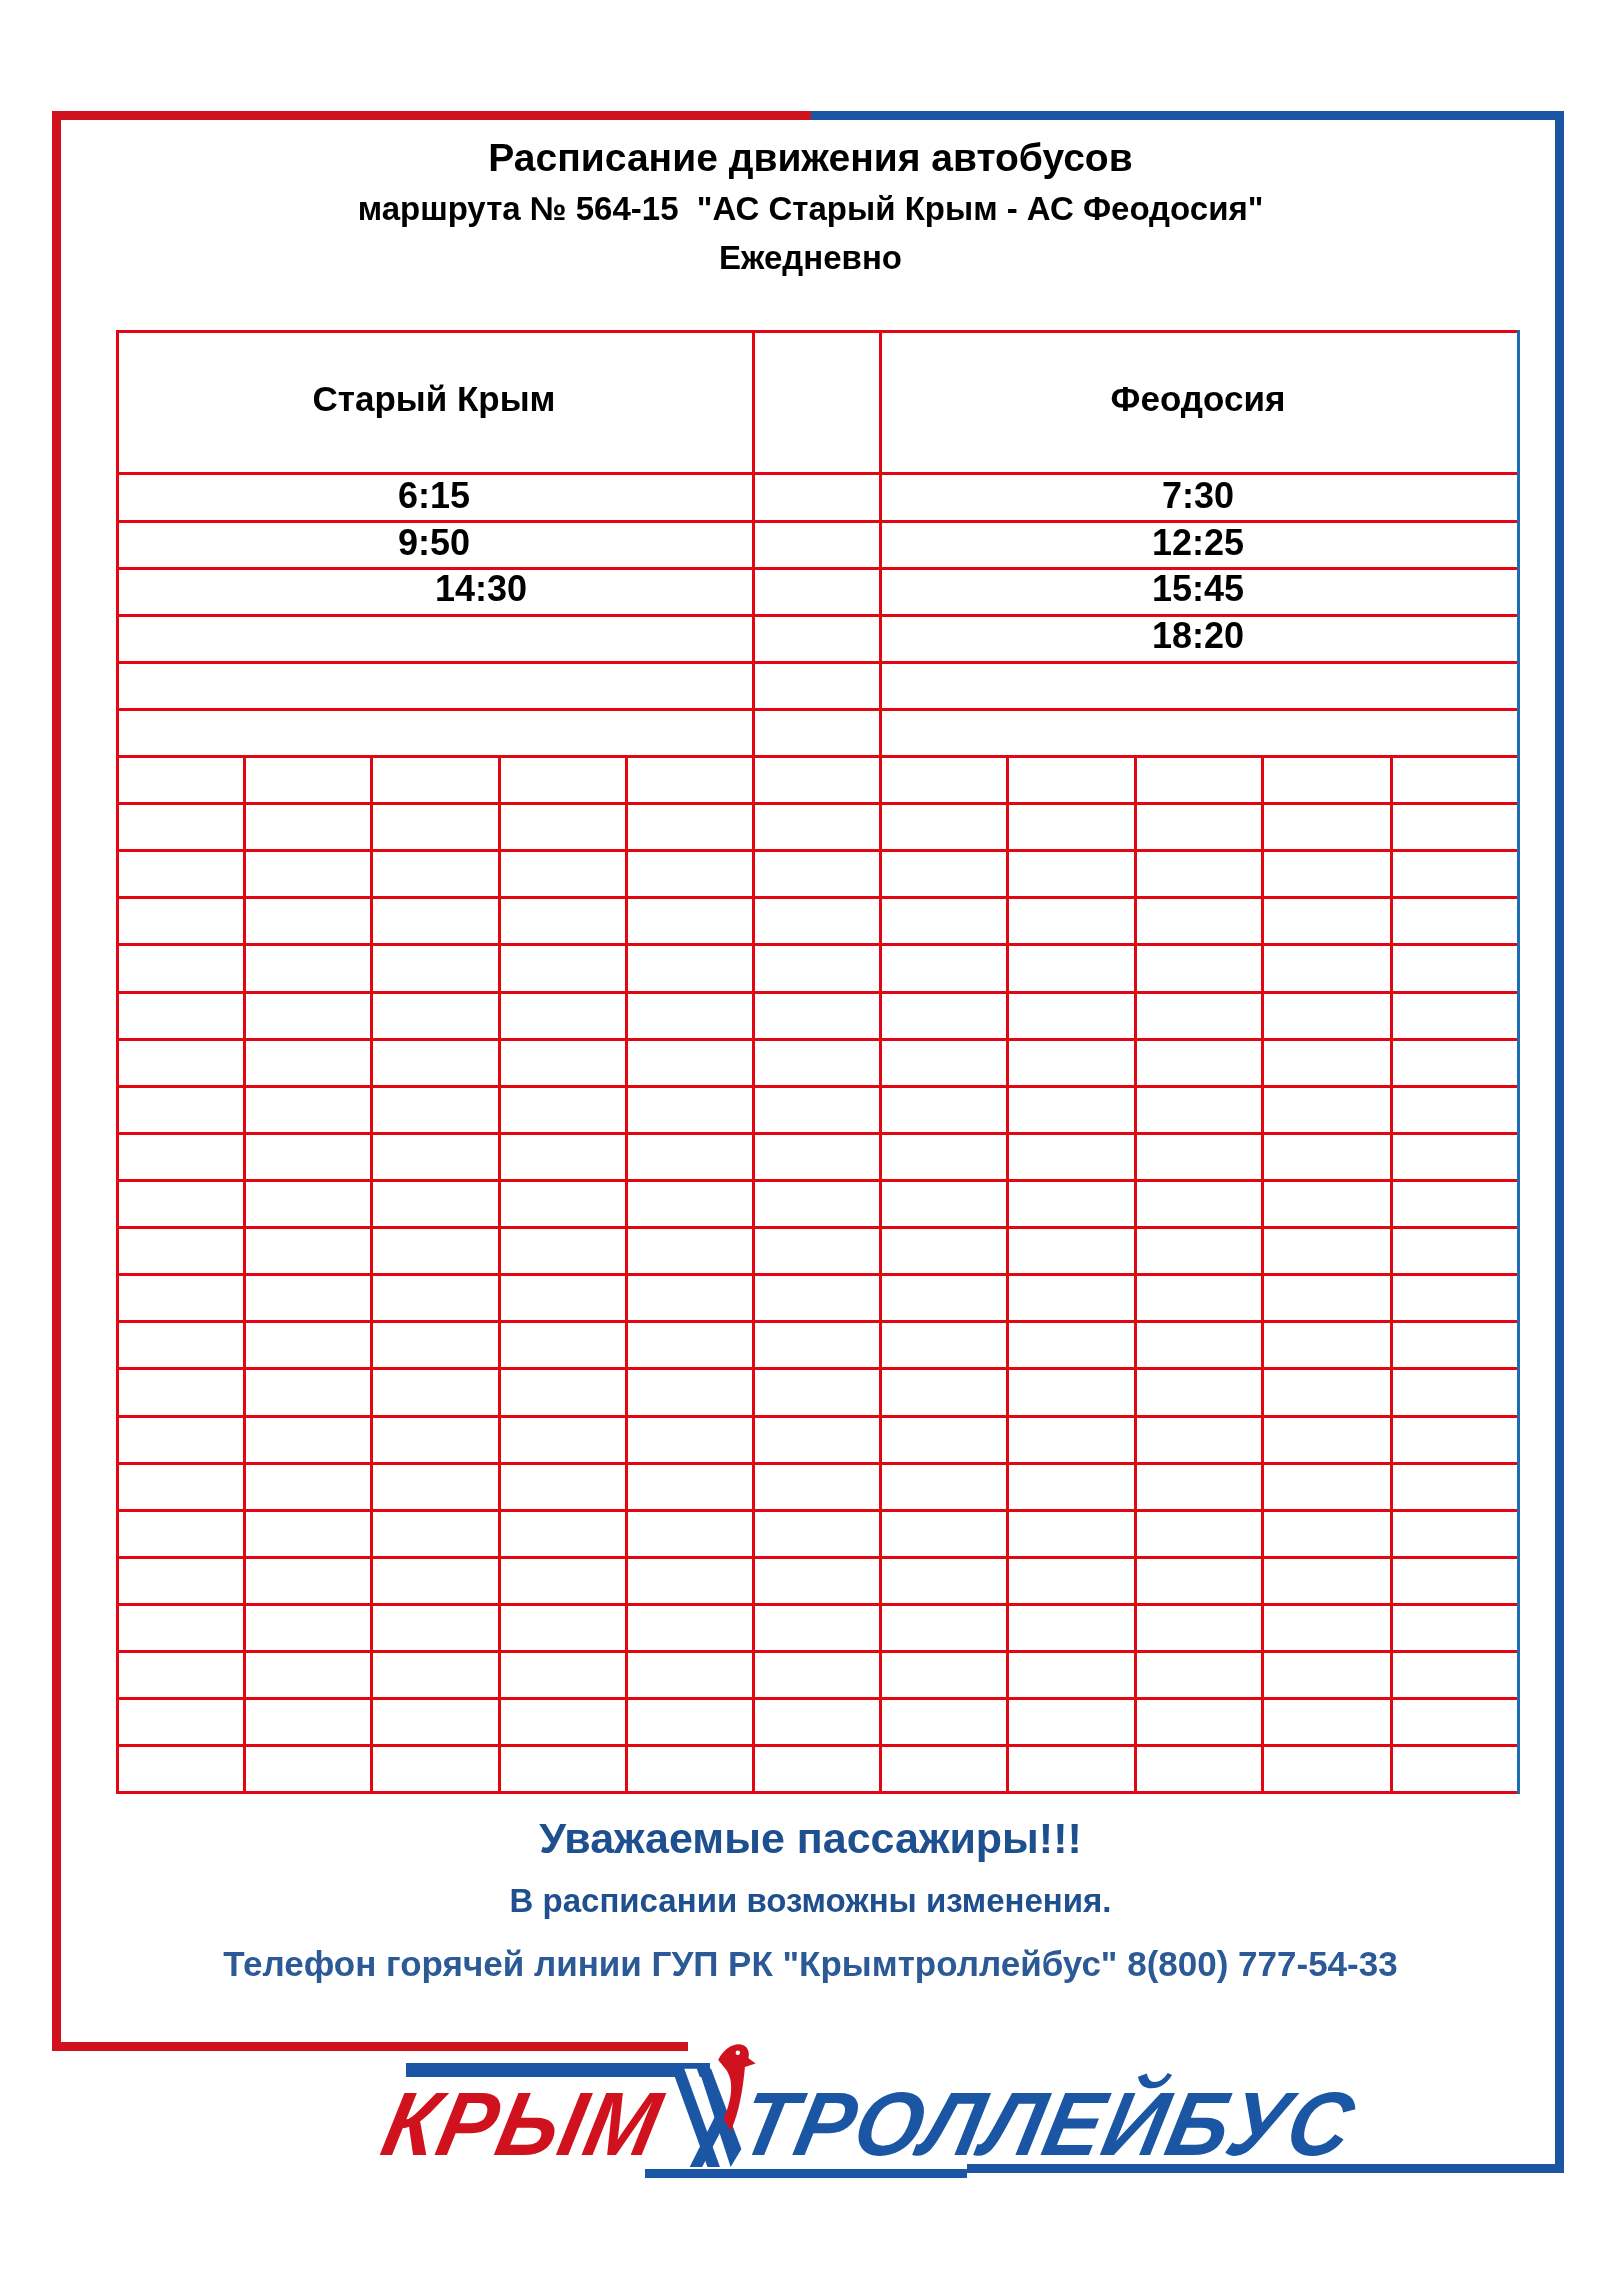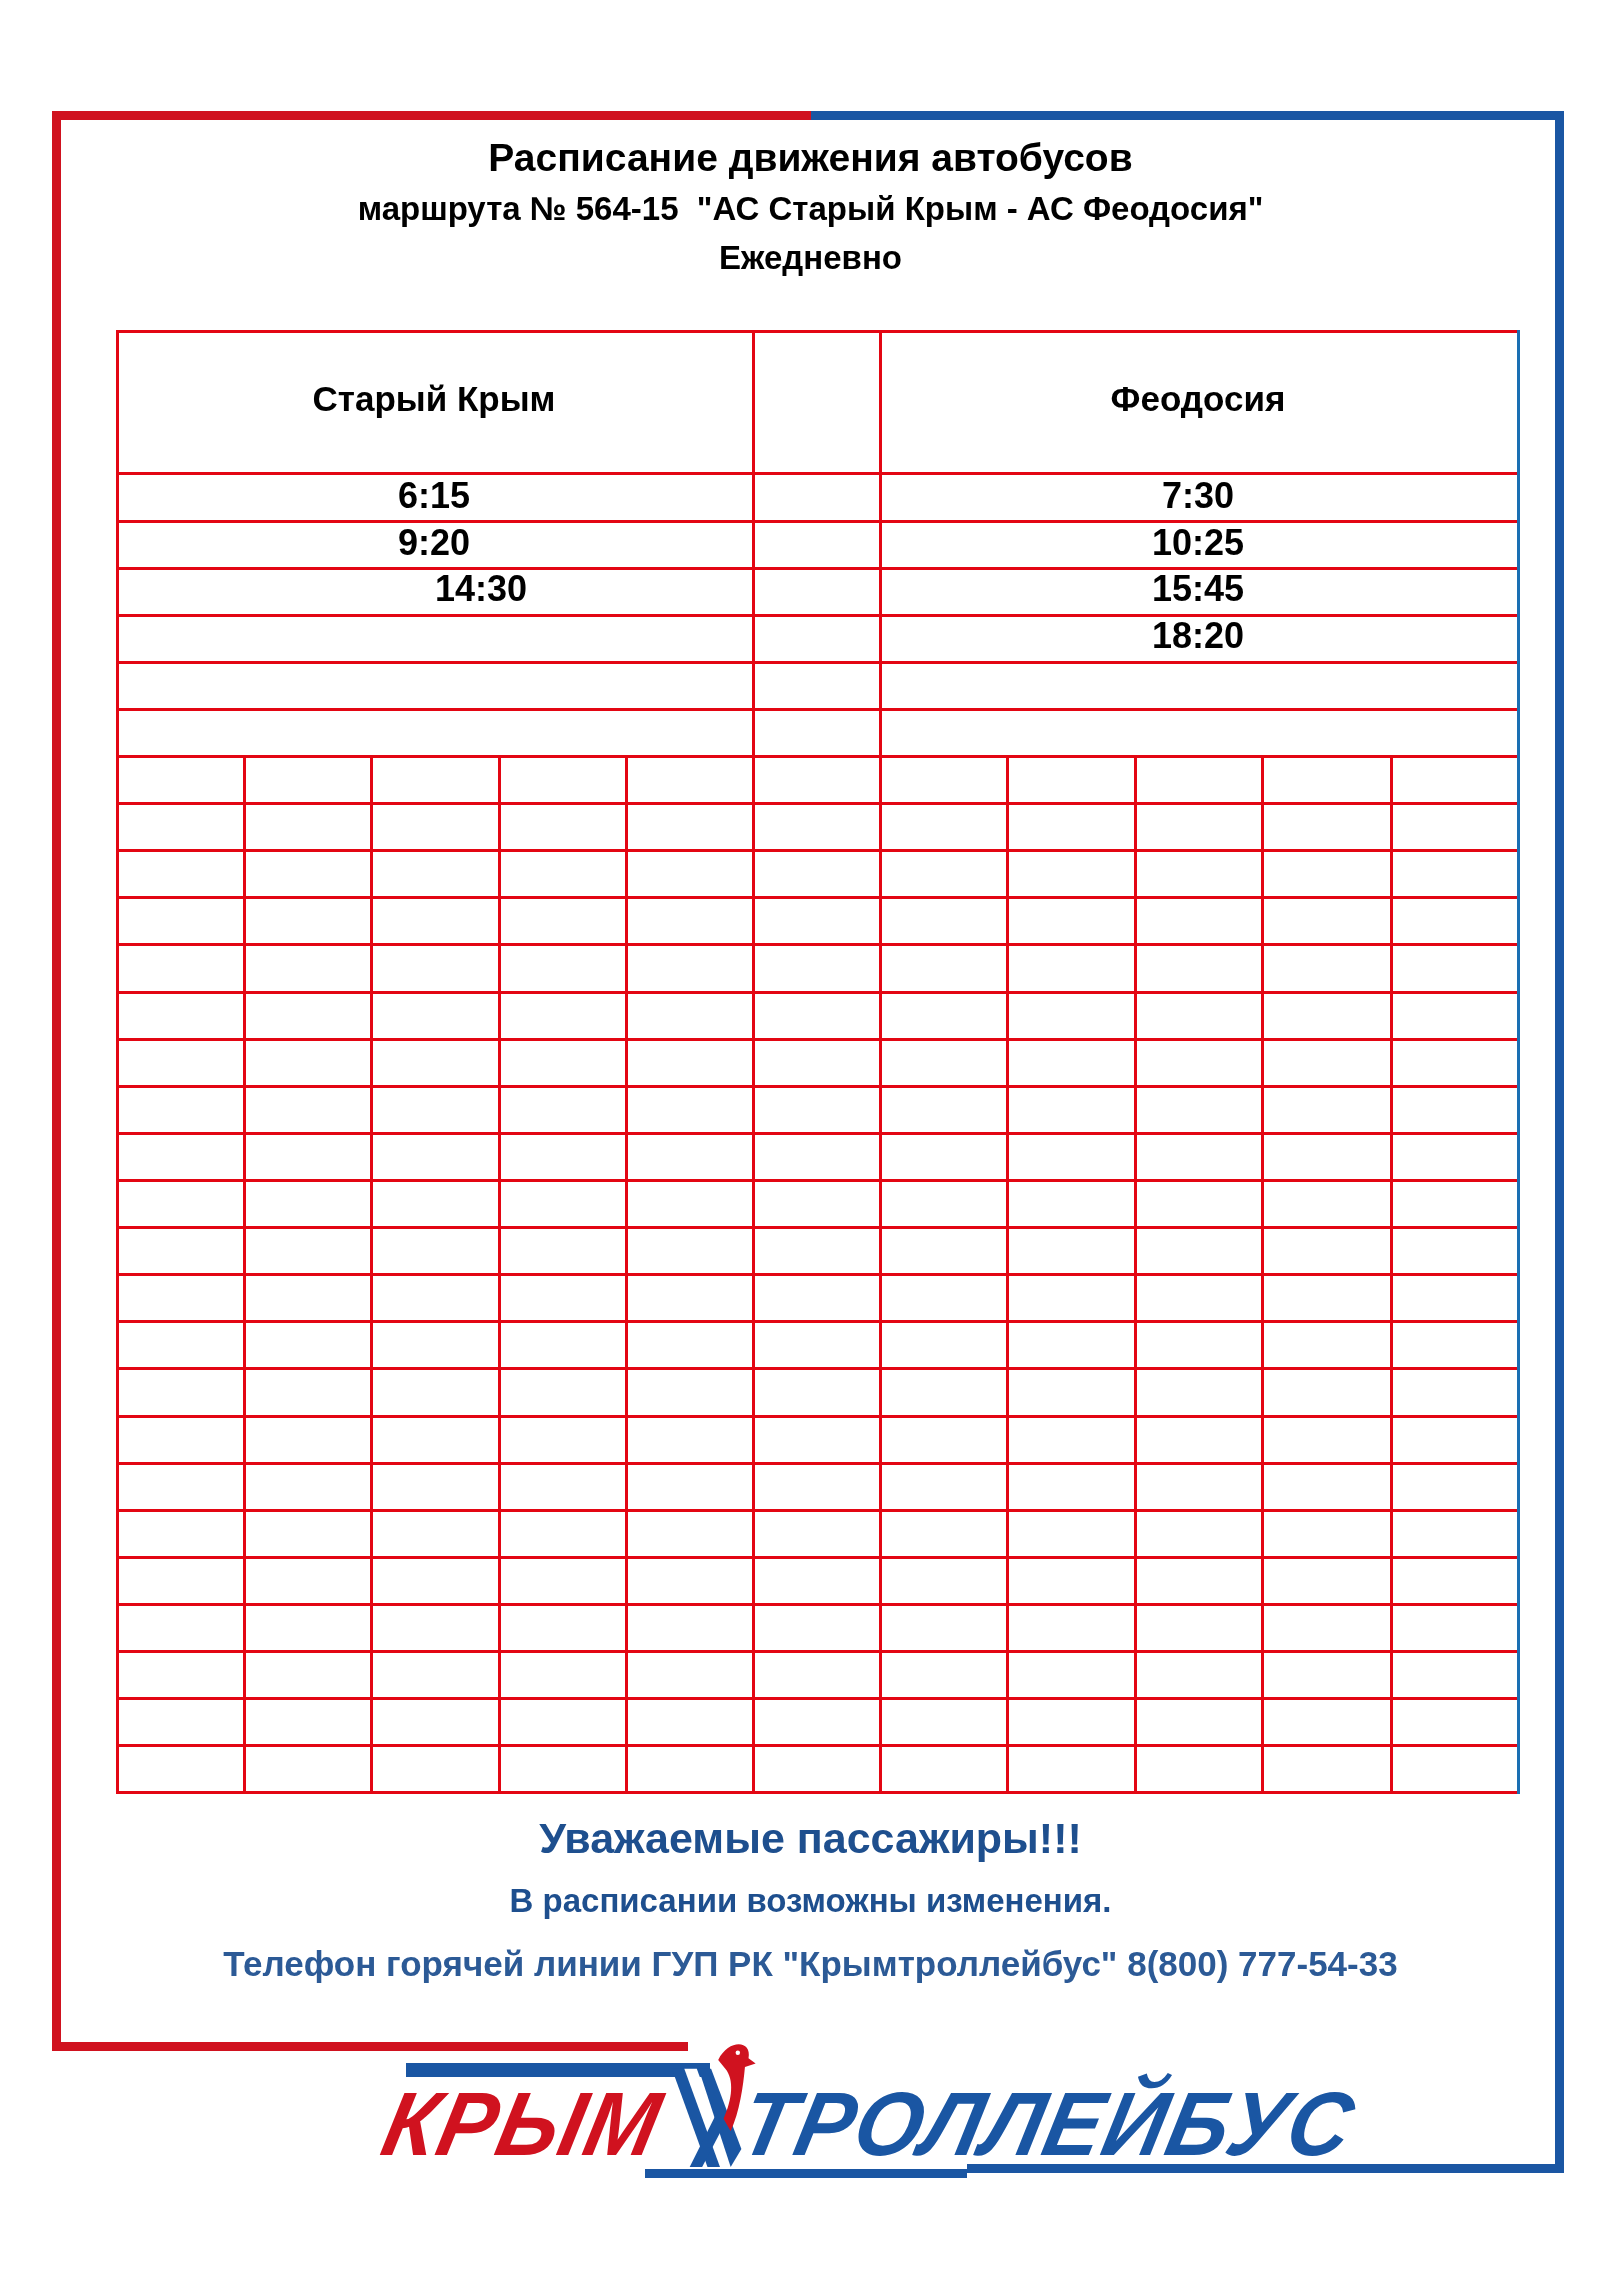--- a/index.html
+++ b/index.html
@@ -41,25 +41,25 @@
 
 <div class="title-block" id="t1">Расписание движения автобусов</div>
 <div class="title-block" id="t2">маршрута № 564-15  "АС Старый Крым - АС Феодосия"</div>
 <div class="title-block" id="t3">Ежедневно</div>
 
 <div class="tbl" id="tbl" style="height: 1281px; text-decoration: underline;">
   <div class="cell-text hdr" style="left:0; width:636px; top:47px;">Старый Крым</div>
   <div class="cell-text hdr" style="left:763px; width:638px; top:47px;">Феодосия</div>
 
   <div class="cell-text time" style="left:0; width:636px; top:144px;">6:15</div>
-  <div class="cell-text time" style="left:0; width:636px; top:191px;">9:20</div>
+  <div class="cell-text time" style="left:0; width:636px; top:191px;">9:50</div>
   <div class="cell-text time" style="left:0; width:636px; top:237px;margin-left:47px;">14:30</div>
 
   <div class="cell-text time" style="left:763px; width:638px; top:144px;">7:30</div>
-  <div class="cell-text time" style="left:763px; width:638px; top:191px;">10:25</div>
+  <div class="cell-text time" style="left:763px; width:638px; top:191px;">12:25</div>
   <div class="cell-text time" style="left:763px; width:638px; top:237px;">15:45</div>
   <div class="cell-text time" style="left:763px; width:638px; top:284px;">18:20</div>
 <div class="hl" style="left: 0px; width: 1403px; top: 0px;"></div>
     <div class="hl" style="left: 0px; width: 1403px; top: 142px;"></div>
     <div class="hl" style="left: 0px; width: 1403px; top: 190px;"></div>
     <div class="hl" style="left: 0px; width: 1403px; top: 237px;"></div>
     <div class="hl" style="left: 0px; width: 1403px; top: 284px;"></div>
     <div class="hl" style="left: 0px; width: 1403px; top: 331px;"></div>
     <div class="hl" style="left: 0px; width: 1403px; top: 378px;"></div>
     <div class="hl" style="left: 0px; width: 1403px; top: 425px;"></div>

